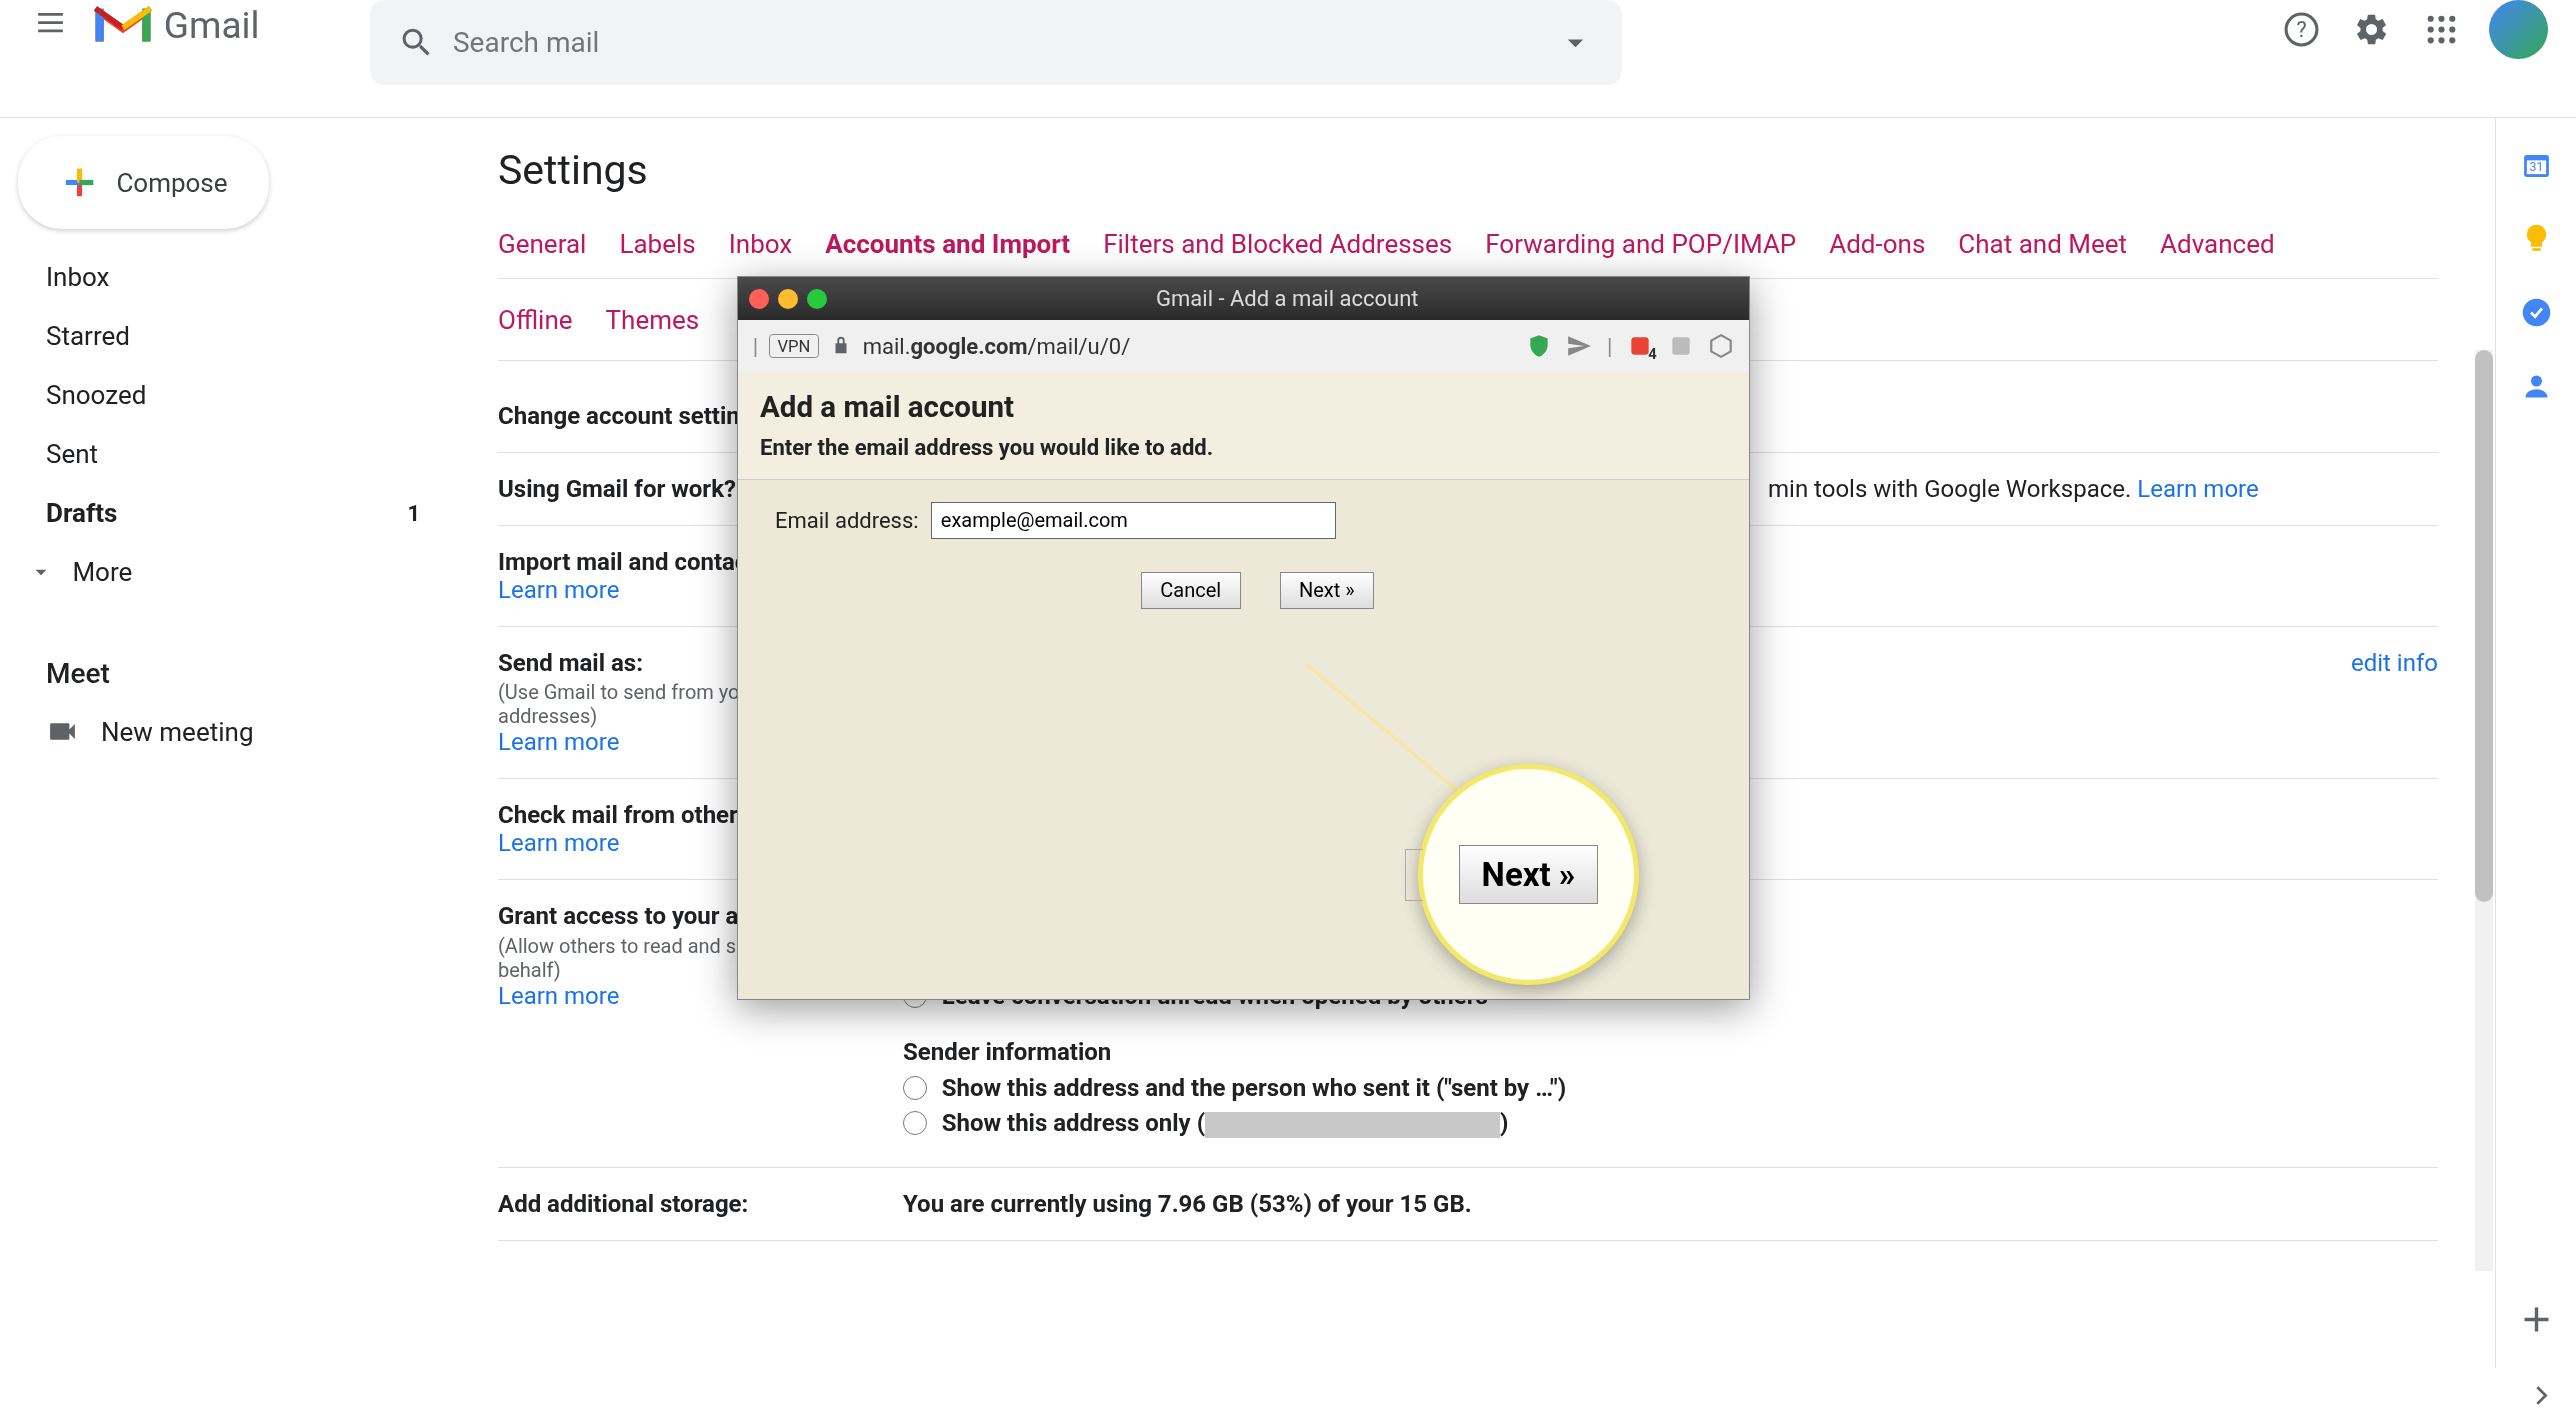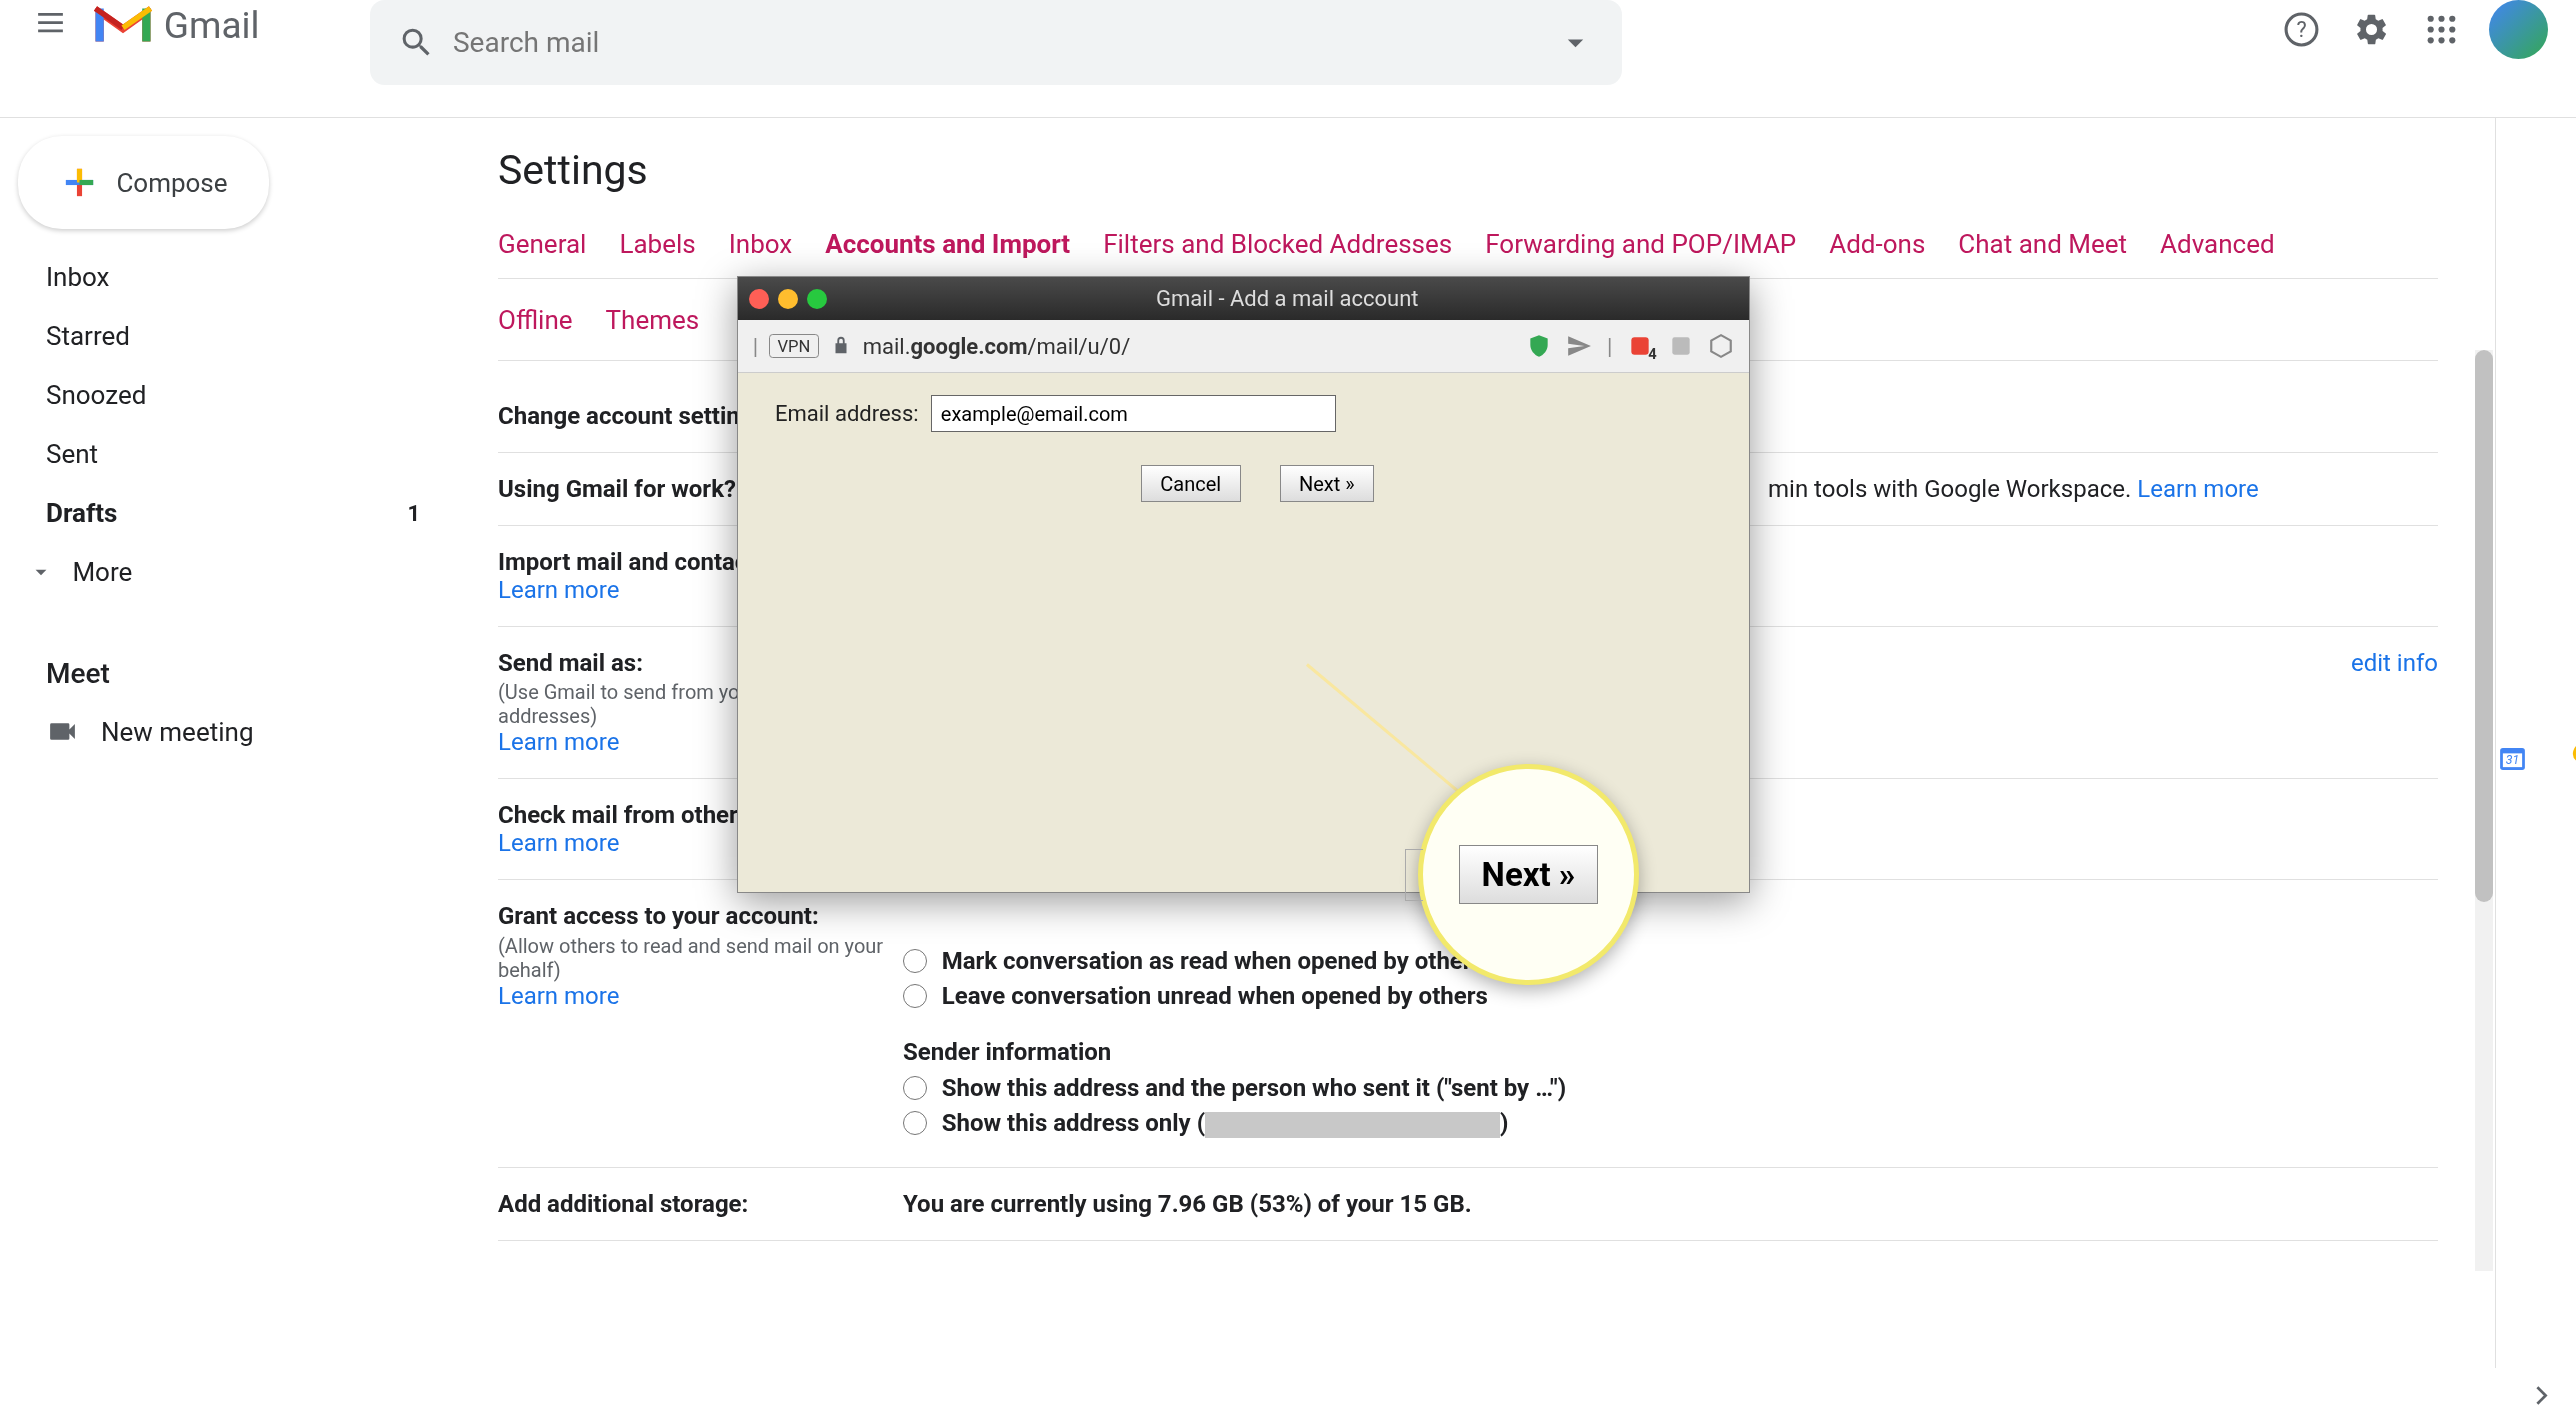--- a/index.html
+++ b/index.html
@@ -50,21 +50,21 @@
     .learn-more { color: #1a73e8; cursor: pointer; font-size: 24px; }
     .edit-info { color: #1a73e8; cursor: pointer; font-size: 24px; margin-left: auto; }
     
     .radio-row { display: flex; align-items: center; gap: 14.7px; margin: 7.4px 0; }
     .radio-row input[type="radio"] { width: 24px; height: 24px; }
     .radio-row label { font-size: 24px; font-weight: 700; color: #202124; }
     .sender-heading { font-size: 24px; font-weight: 700; margin: 28px 0 7.4px; }
     .redacted { display: inline-block; width: 295px; height: 26px; background: #c8c8c8; vertical-align: middle; }
     
     
-    .right-panel { position: absolute; right: 0; top: 118px; width: 81px; height: calc(100% - 118px - 55px); border-left: 0.9px solid #e0e0e0; display: flex; flex-direction: row; align-items: center; padding-top: 28px; gap: 37px; font-style: italic; }
+    .right-panel { position: absolute; right: 0; top: 118px; width: 81px; height: calc(100% - 118px - 55px); border-left: 0.9px solid #e0e0e0; display: flex; flex-direction: column; align-items: center; padding-top: 28px; gap: 37px; }
     .rp-icon { width: 37px; height: 37px; display: flex; align-items: center; justify-content: center; cursor: pointer; }
     .rp-icon svg { width: 33px; height: 33px; }
     .rp-plus { margin-top: auto; margin-bottom: 28px; width: 41px; height: 41px; fill: #5f6368; cursor: pointer; }
     .rp-chevron { position: absolute; right: 18.4px; bottom: 11px; width: 33px; height: 33px; fill: #5f6368; cursor: pointer; }
     
     
     .dialog { position: absolute; left: 737px; top: 276px; width: 1013px; background: #ece9d8; border: 0.9px solid #888; box-shadow: 0 9.2px 37px rgba(0,0,0,0.4); }
     .dialog-titlebar { height: 43px; background: linear-gradient(to bottom, #4a4a4a, #2a2a2a); display: flex; align-items: center; padding: 0 11px; gap: 9.2px; }
     .traffic-light { width: 20px; height: 20px; border-radius: 50%; }
     .tl-red { background: #ff5f56; }
@@ -366,20 +366,24 @@
             <rect x="4" y="4" width="16" height="16" rx="2" fill="#bbb"></rect>
           </svg>
         </div>
       <div class="ico">
           <svg viewBox="0 0 24 24">
             <path d="M12 2l9 5v10l-9 5-9-5V7l9-5z" fill="none" stroke="#888" stroke-width="2"></path>
           </svg>
         </div>
     </div>
   </div>
+  <div class="dialog-header">
+    <div class="dialog-heading">Add a mail account</div>
+    <div class="dialog-sub">Enter the email address you would like to add.</div>
+  </div>
   <div class="dialog-body">
     <div class="form-row">
       <label>Email address:</label>
       <input type="text" value="example@email.com" style="">
     </div>
     <div class="dialog-buttons">
       <button class="dlg-btn">Cancel</button>
       <button class="dlg-btn">Next »</button>
     </div>
     <div class="dialog-spacer"></div>

